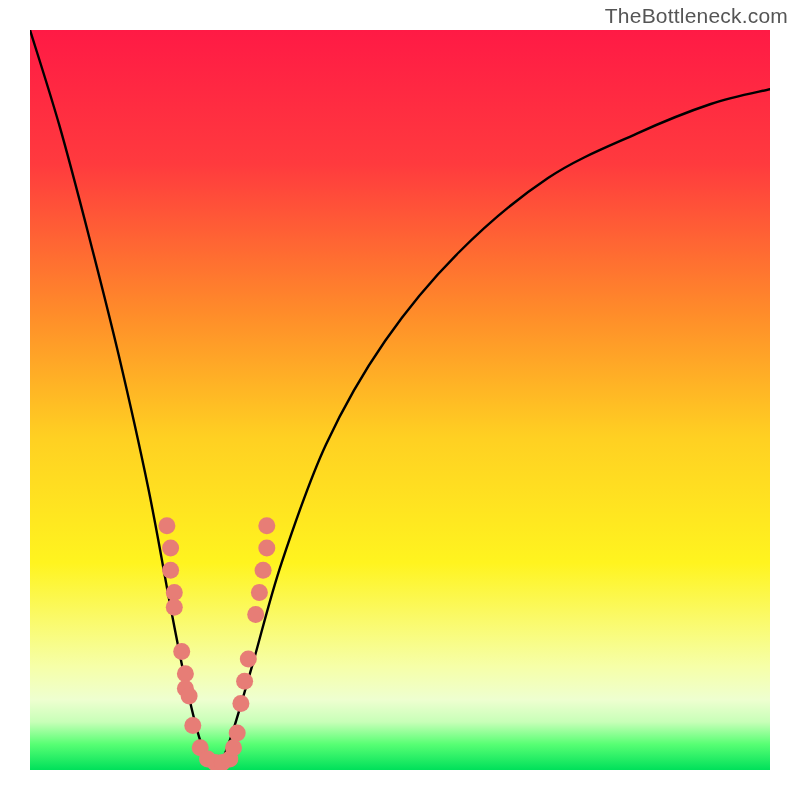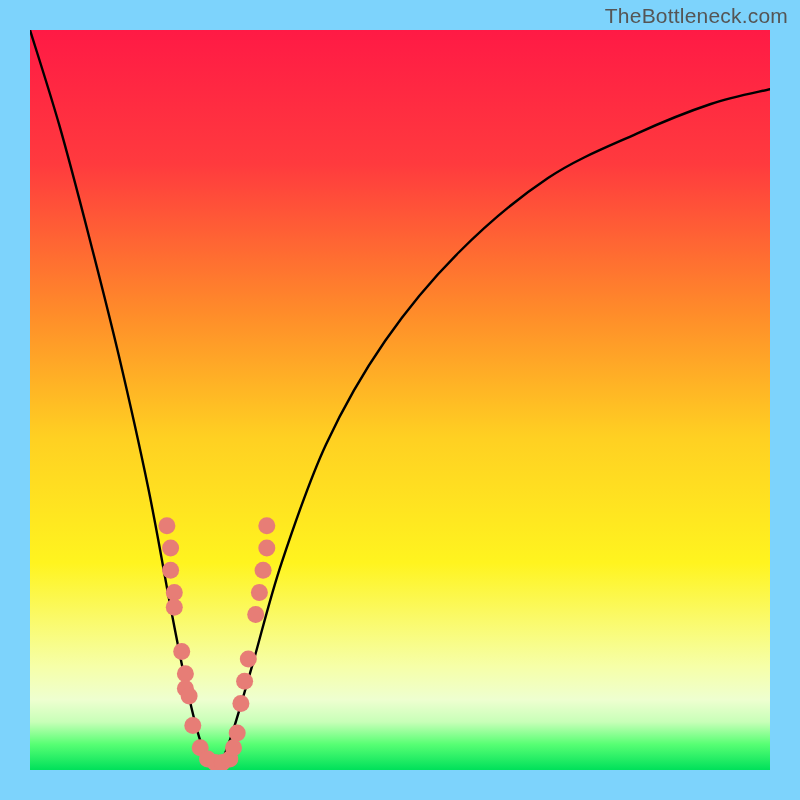--- a/index.html
+++ b/index.html
@@ -10,21 +10,21 @@
     background: #000;
     overflow: hidden;
     font-family: Arial, Helvetica, sans-serif;
   }
   .frame {
     position: absolute;
     left: 0;
     top: 0;
     width: 800px;
     height: 800px;
-    background: #7dd3fc;
+    background: #ffffff;
   }
   .plot {
     position: absolute;
     left: 30px;
     top: 30px;
     width: 740px;
     height: 740px;
     
   }
   .watermark {

